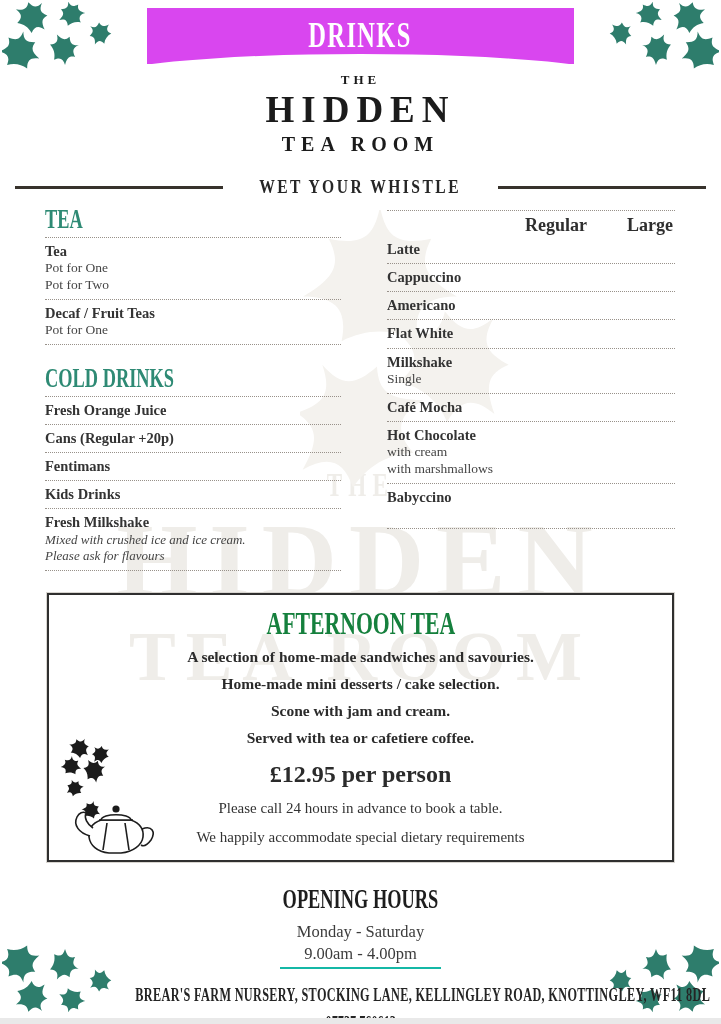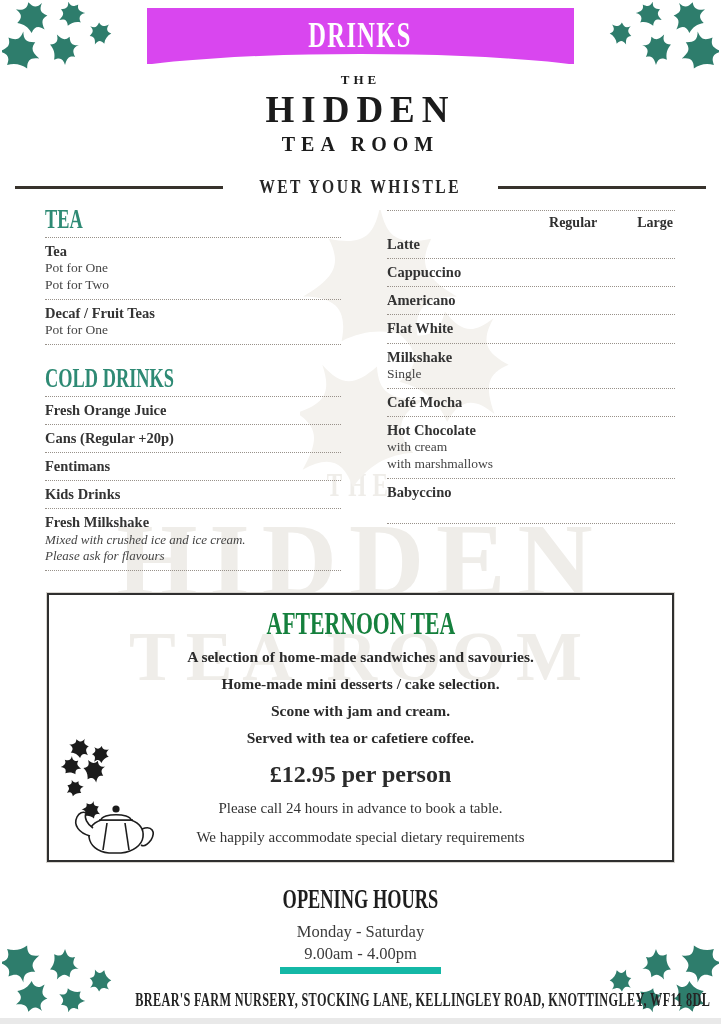--- a/index.html
+++ b/index.html
@@ -44,39 +44,39 @@
   .columns{display:flex;padding:0 46px 0 45px;gap:46px;margin-top:8px;}
   .col-left{width:296px;}
   .col-right{flex:1;}
   .sec-title{color:#2e8a74;font-size:27px;line-height:1;margin:0;}
   .sec-rule{border-bottom:1px dotted #98918a;margin-top:4px;}
   .item{padding:4px 0 5px;border-bottom:1px dotted #98918a;}
   .item-name{font-weight:bold;font-size:14.5px;color:#333;line-height:1.25;}
   .item-sub{font-size:13.5px;color:#454545;line-height:1.25;}
   .item-note{font-size:13px;color:#454545;font-style:italic;line-height:1.3;}
   .gap-top{margin-top:20px;}
-  .size-head{display:flex;justify-content:flex-end;gap:40px;font-weight:bold;font-size:14px;
+  .size-head{display:flex;justify-content:flex-end;gap:40px;font-weight:bold;font-size:18px;
              color:#2f2f2f;padding:4px 2px 0 0;}
   .item.last-coffee{padding-bottom:22px;}
 
   
   .at-box{position:relative;margin:22px 47px 0;border:2px solid #2f2f2f;
           box-shadow:0 0 0 1px #d8d5d0;text-align:center;padding:12px 30px 14px;z-index:2;
           background:transparent;}
   .at-title{color:#15803d;font-size:32px;line-height:1;}
   .at-line{font-weight:bold;font-size:15.5px;color:#2b2b2b;margin-top:9px;}
   .at-price{font-weight:bold;font-size:24px;color:#2b2b2b;margin-top:14px;}
   .at-note{font-size:15px;color:#333;margin-top:12px;}
   .at-deco{position:absolute;left:8px;bottom:2px;z-index:1;}
 
   
   .opening{text-align:center;margin-top:24px;}
   .oh-title{font-size:27px;color:#1d1d1d;line-height:1;}
   .oh-days{font-size:16.5px;color:#3c3c3c;margin-top:9px;}
-  .oh-times{font-size:16.5px;color:#3c3c3c;display:inline-block;border-bottom:7px solid #14b8a6;
+  .oh-times{font-size:16.5px;color:#3c3c3c;display:inline-block;border-bottom:2px solid #14b8a6;
             padding:1px 24px 3px;margin-top:1px;}
   .footer{text-align:center;margin-top:16px;}
   .address{font-size:18px;color:#242424;letter-spacing:0.5px;}
   .phone{font-size:18px;color:#242424;margin-top:7px;}
   .bottom-strip{position:absolute;left:0;right:0;bottom:0;height:6px;background:#e9e9e9;z-index:3;}
 </style>
 </head>
 <body>
 
 <svg width="0" height="0" style="position:absolute" aria-hidden="true">

